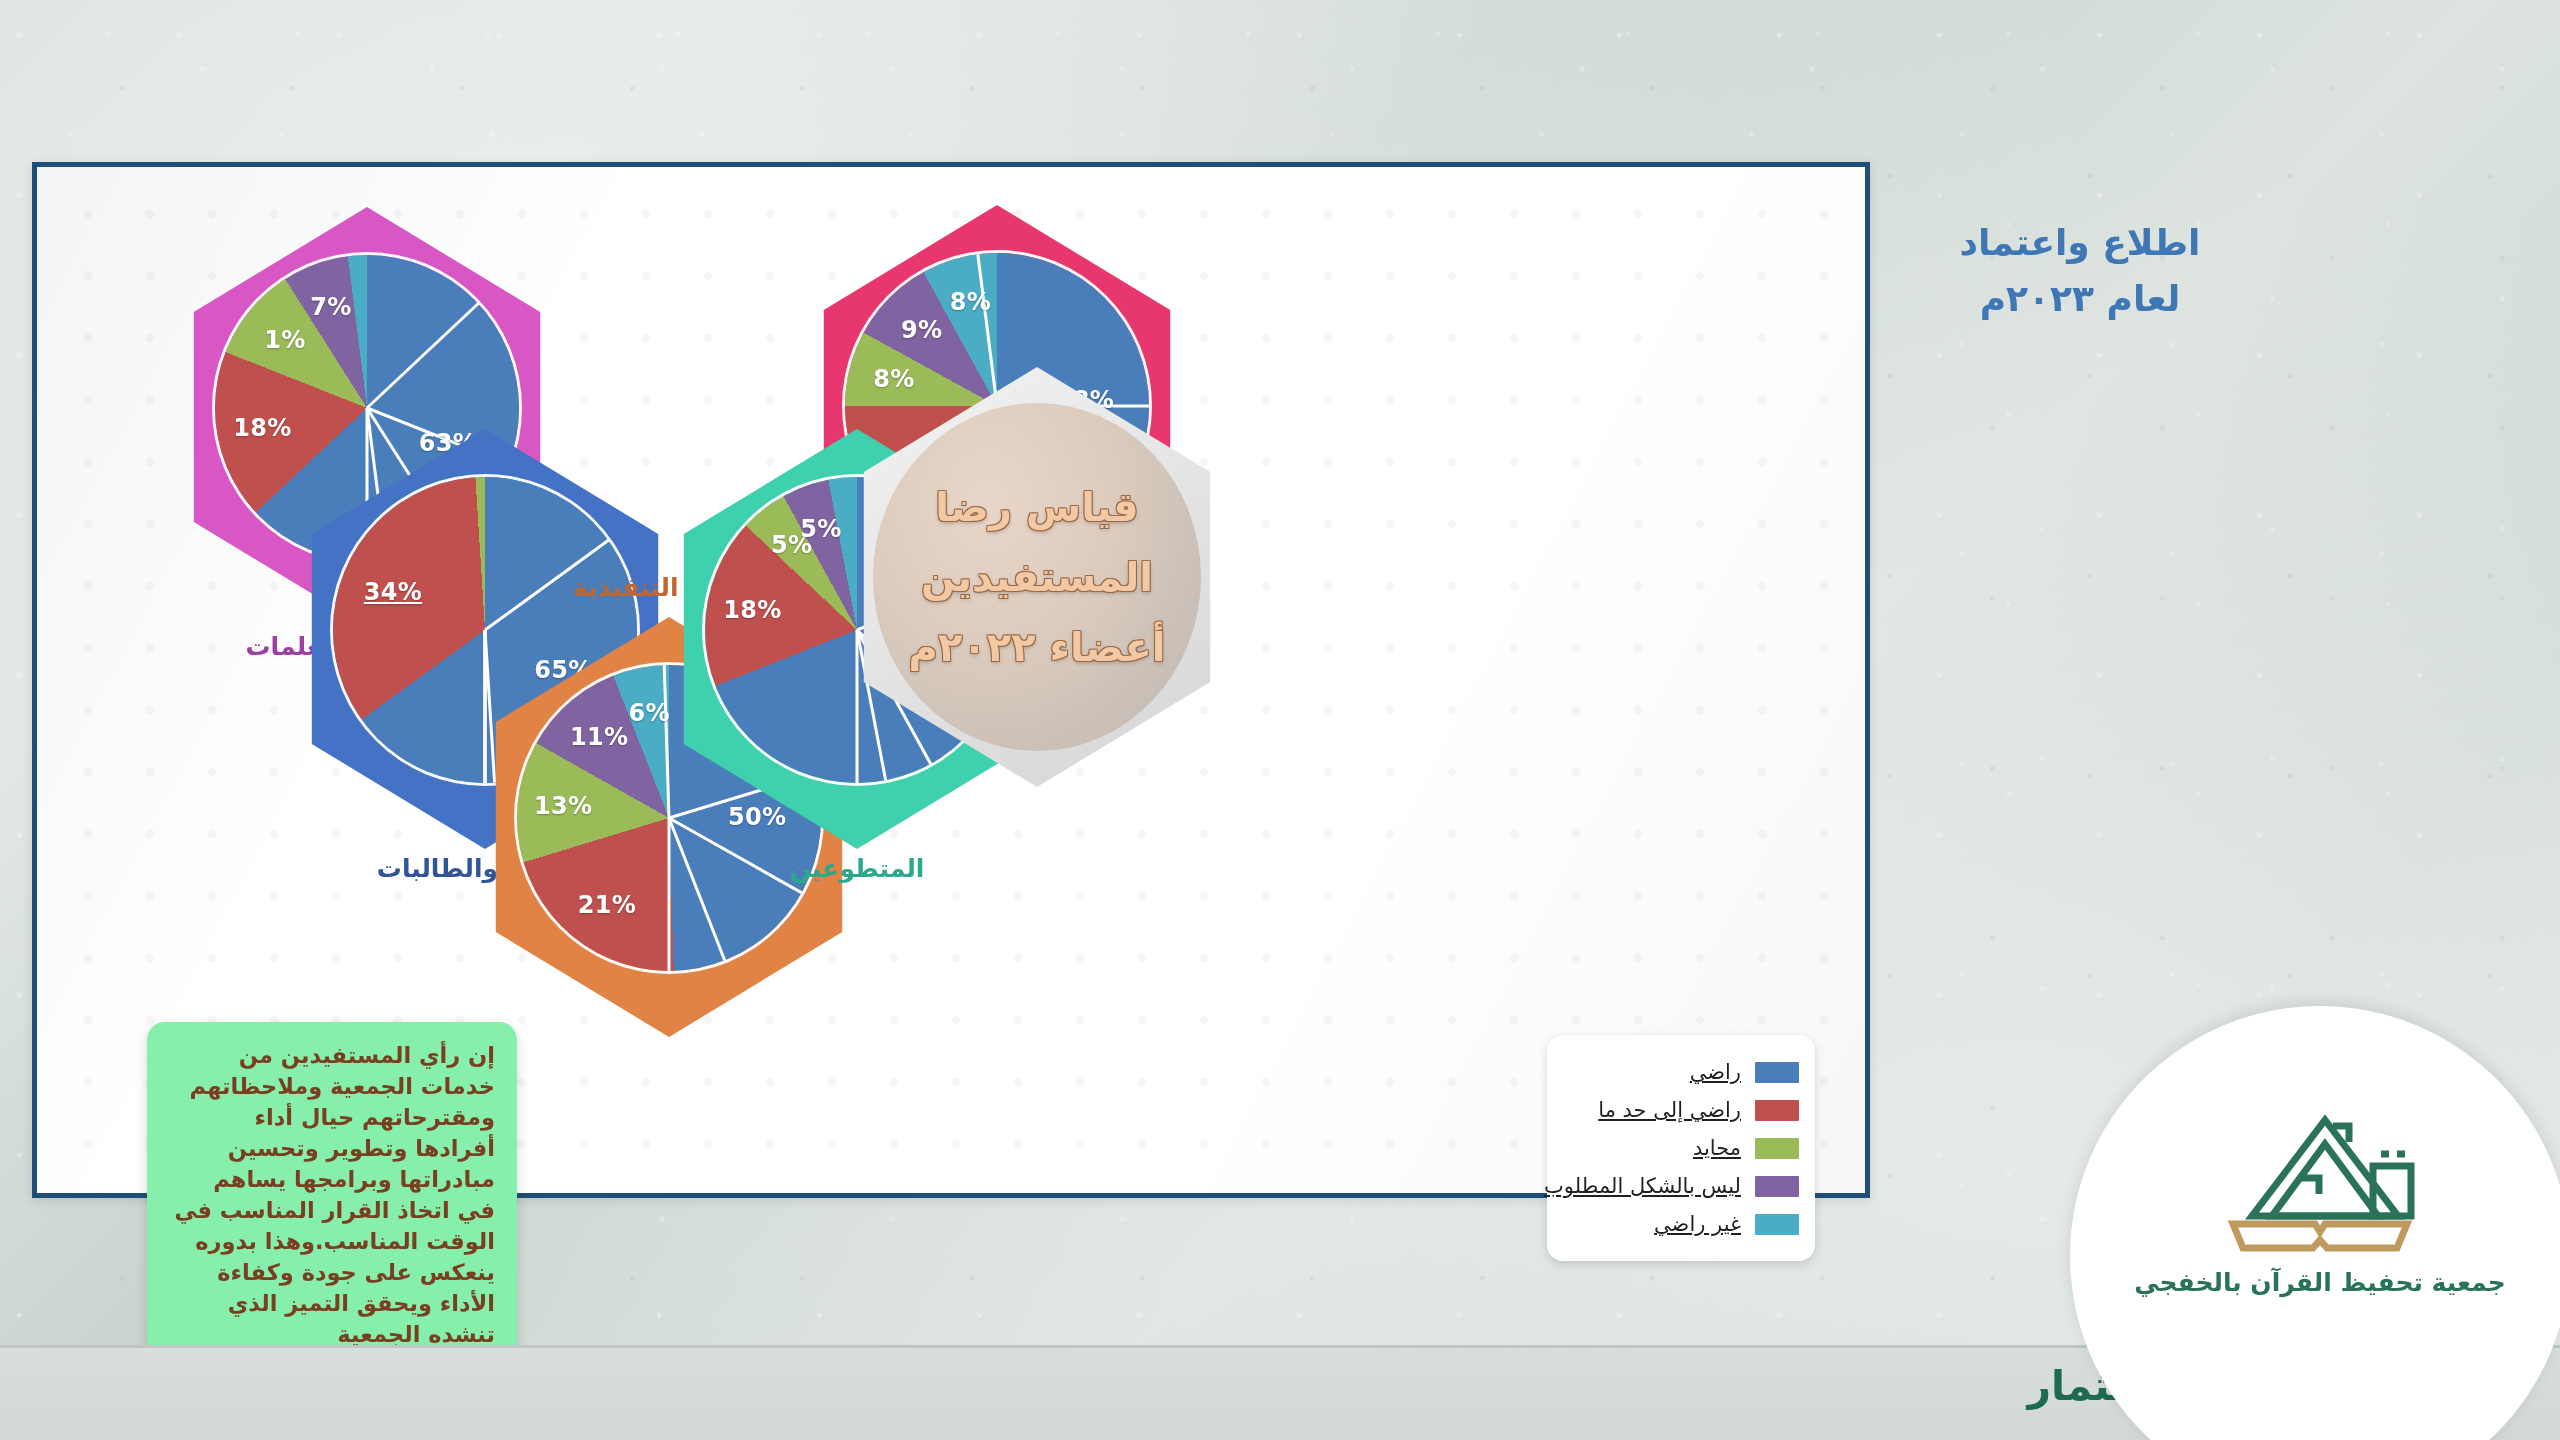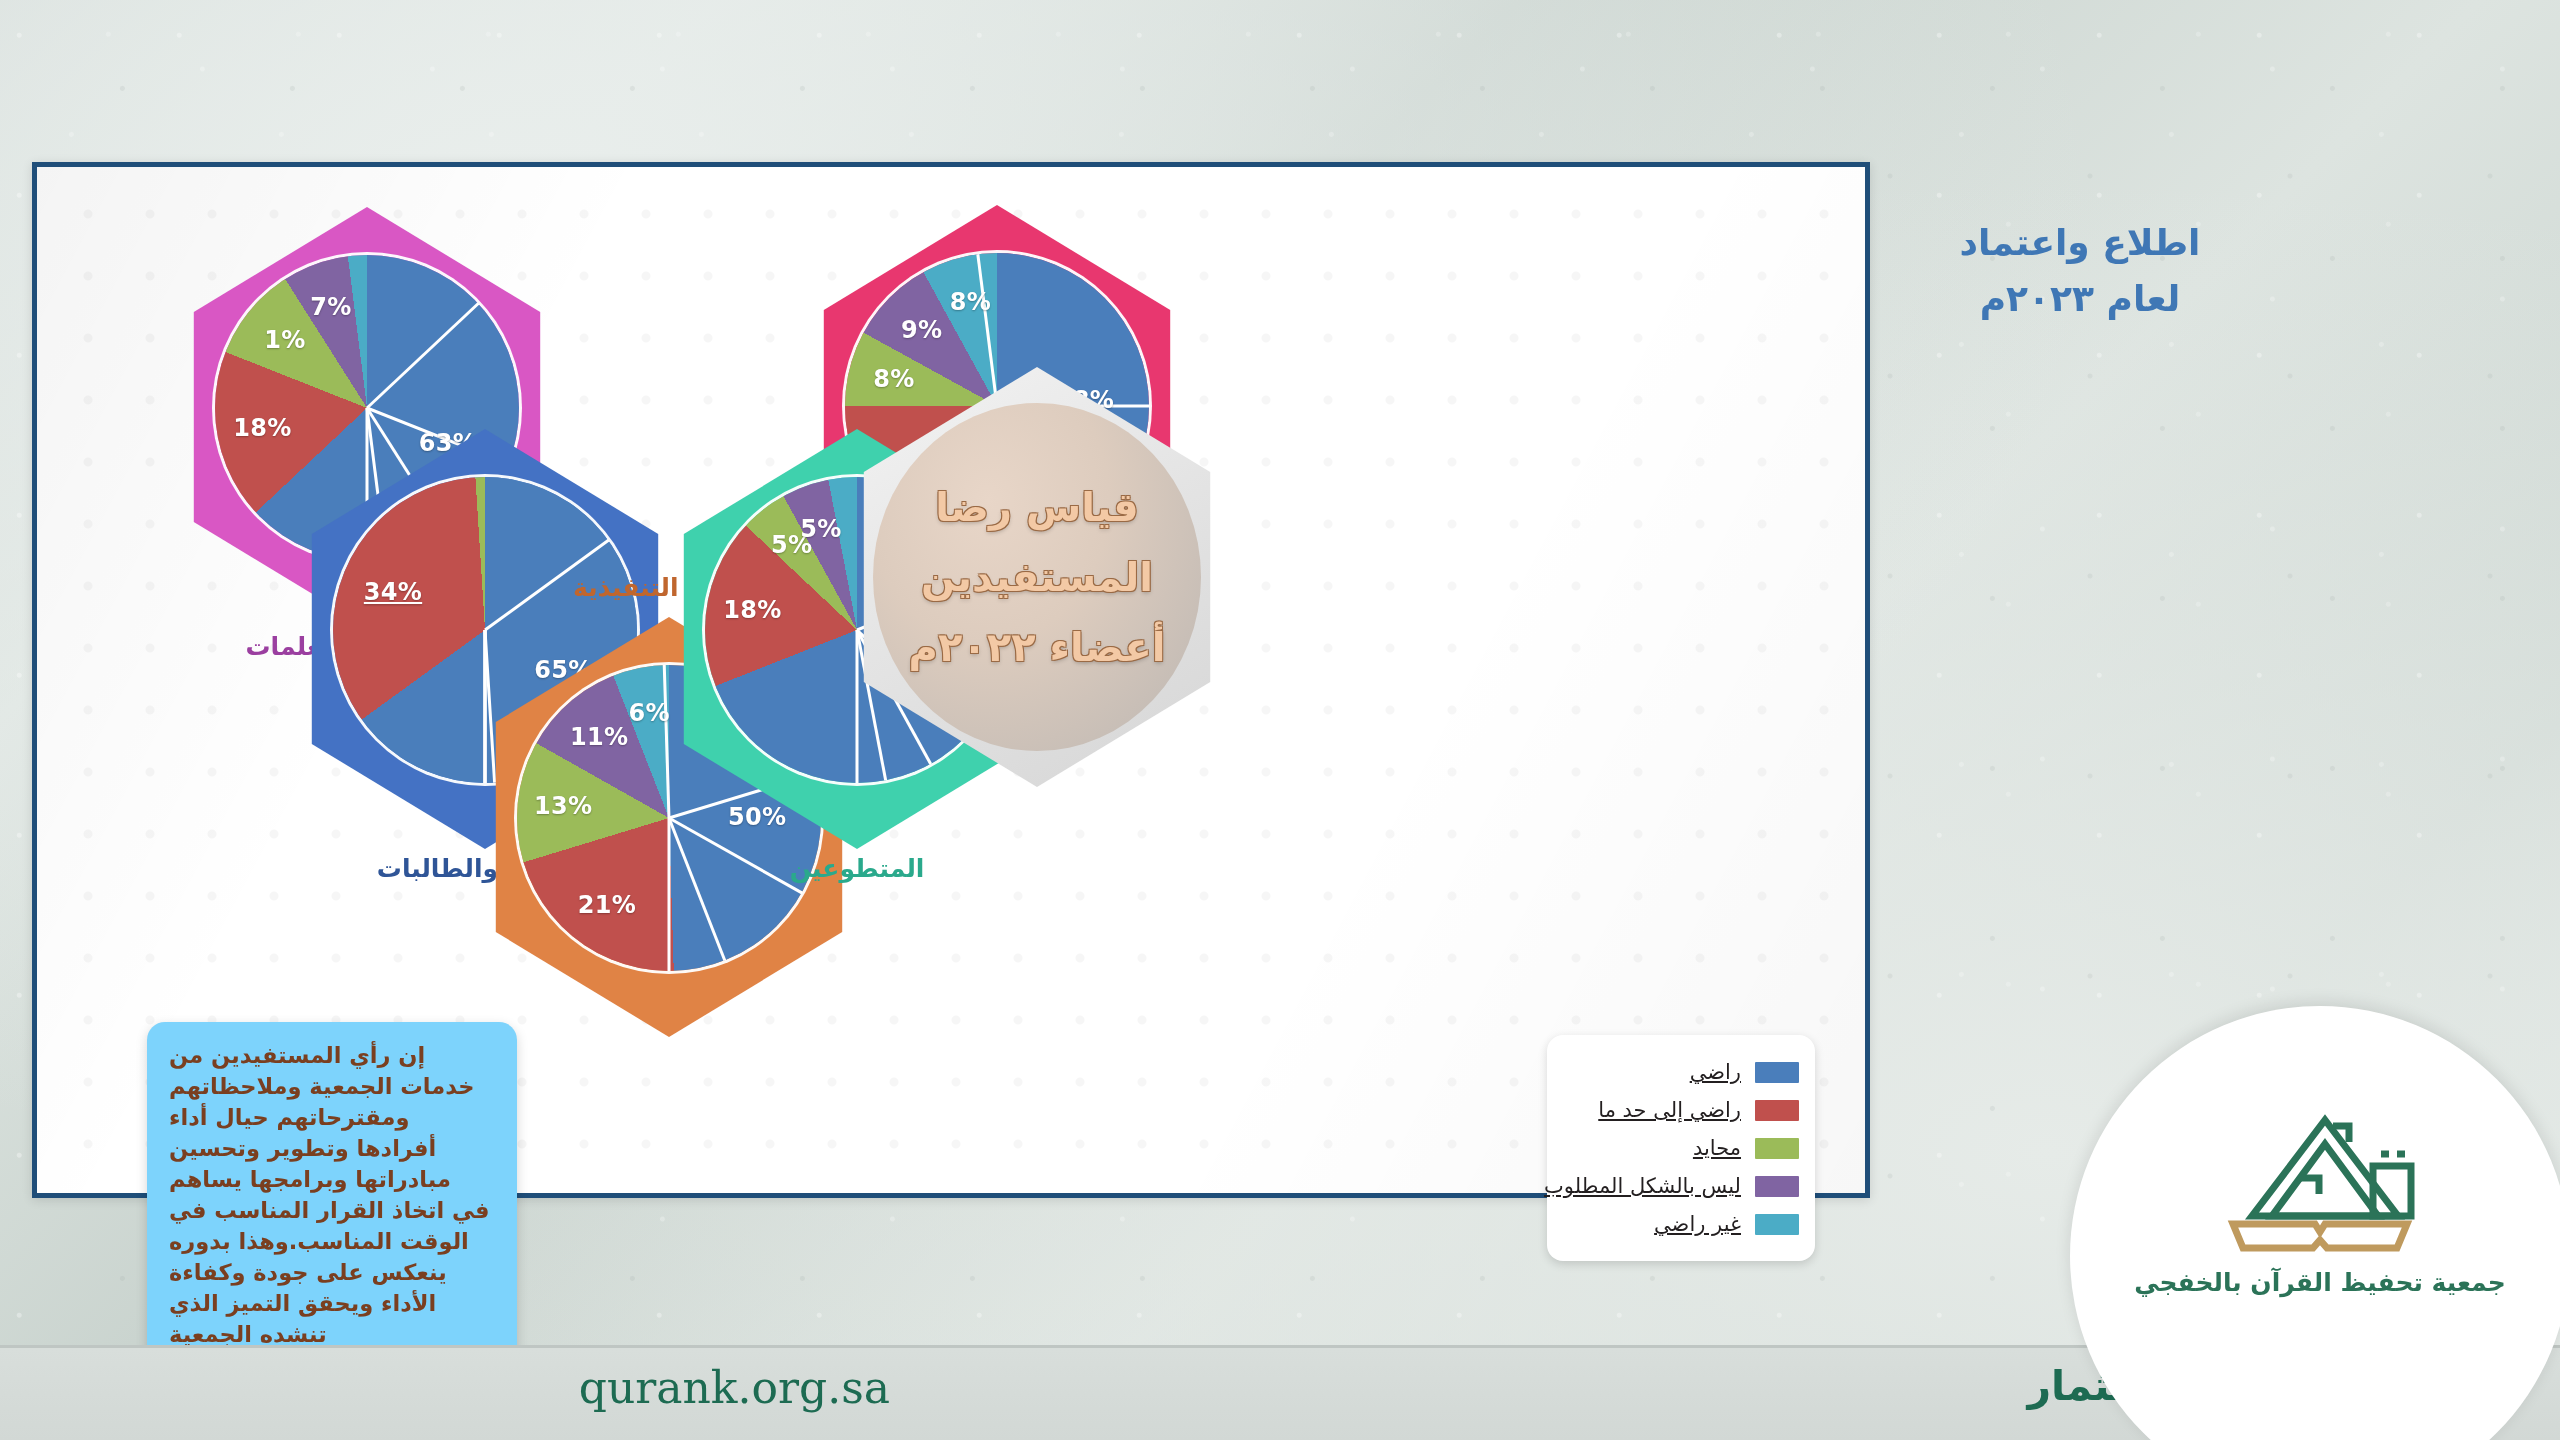--- a/index.html
+++ b/index.html
@@ -68,23 +68,23 @@
   }
   .center-circle div{
     color:#f3c9a5;font-size:40px;font-weight:700;
     text-shadow:-1px -1px 0 #9a6a45,1px -1px 0 #9a6a45,-1px 1px 0 #9a6a45,1px 1px 0 #9a6a45,0 2px 4px rgba(0,0,0,.25);
     white-space:nowrap;
   }
 
   
   .notebox{
     position:absolute;left:110px;top:855px;width:370px;
-    background:#7dd3fc;border-radius:18px;padding:18px 22px;box-sizing:border-box;
+    background:#86efac;border-radius:18px;padding:18px 22px;box-sizing:border-box;
     box-shadow:0 4px 12px rgba(0,0,0,.17);
-    color:#7a3f20;font-size:22.5px;line-height:1.38;text-align:left;font-weight:600;
+    color:#7a3f20;font-size:22.5px;line-height:1.38;text-align:right;font-weight:600;
   }
 
   
   .legend{
     position:absolute;left:1510px;top:868px;width:268px;
     background:#ffffff;border-radius:16px;padding:18px 16px;box-sizing:border-box;
     box-shadow:0 3px 10px rgba(0,0,0,.15);
   }
   .legend-row{display:flex;align-items:center;justify-content:flex-start;gap:14px;height:38px;}
   .swatch{width:44px;height:21px;flex:0 0 auto;border-radius:1px;}
@@ -237,21 +237,20 @@
   </div>
 </div>
 
 <div class="rtitle">
   <div>اطلاع واعتماد</div>
   <div>لعام ٢٠٢٣م</div>
 </div>
 
 <div class="bottombar">
   <div class="hashtag">#قارئ_ثمار_واستثمار</div>
-  <div class="website">qurank.org.sa</div>
 </div>
 
 <div class="logodisc">
   <svg width="210" height="150" viewBox="0 0 210 150">
     <g fill="none" stroke="#2b7358" stroke-width="7" stroke-linejoin="miter">
       <path d="M110 12 L183 108 L37 108 Z"></path>
       <path d="M110 36 L163 108 L57 108 Z"></path>
       <path d="M118 18 L134 18 L134 34"></path>
       <path d="M86 70 L104 70 L104 86"></path>
     </g>

